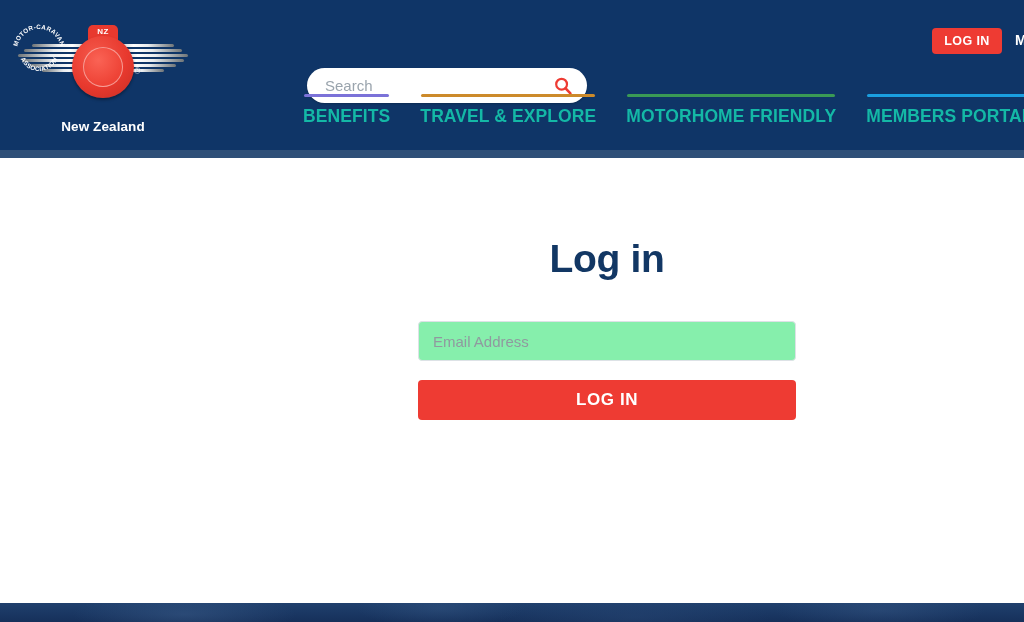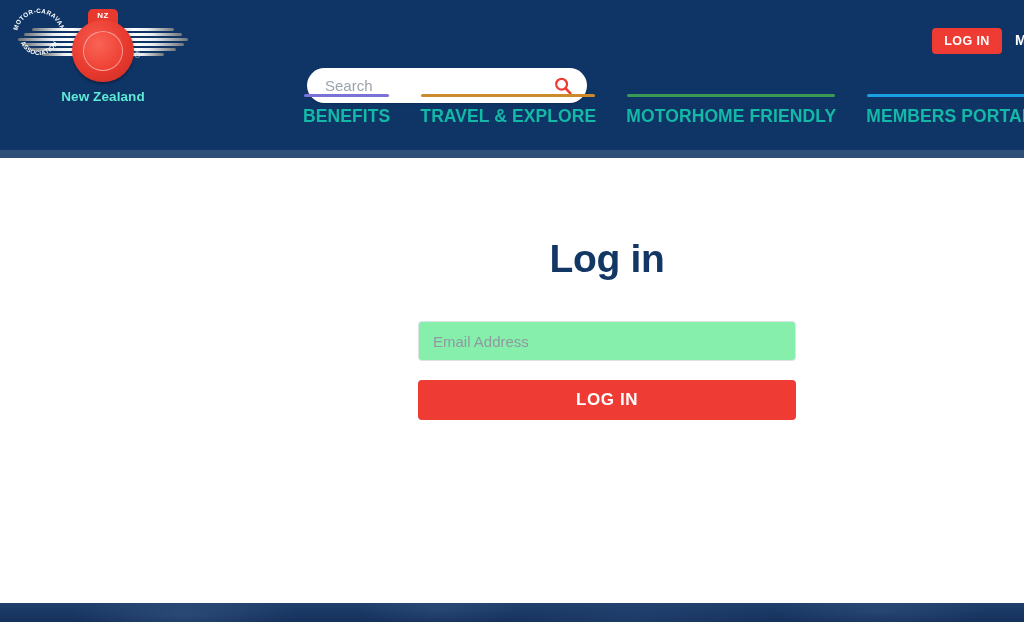--- a/index.html
+++ b/index.html
@@ -40,21 +40,21 @@
     left: 0px;
     top: 4px;
     width: 206px;
     text-align: center;
     cursor: pointer;
   }
   .logo-mark {
     position: relative;
     width: 190px;
     height: 82px;
-    margin: 0 auto;
+    margin: 16px auto;
     text-decoration: underline;
   }
   
   .wing {
     position: absolute;
     top: 22px;
     width: 74px;
     height: 34px;
   }
   .wing-left  { left: 8px; }
@@ -134,21 +134,21 @@
   .logo-reg {
     position: absolute;
     left: 126px;
     top: 46px;
     color: #cfd6dc;
     font-size: 9px;
     z-index: 4;
   }
   .logo-text {
     margin-top: 2px;
-    color: #5eead4;
+    color: #ffffff;
     line-height: 1.28;
   }
   .logo-text .l1 { font-size: 13.5px; font-weight: bold; letter-spacing: .1px; }
   .logo-text .l2 { font-size: 13.5px; font-weight: bold; letter-spacing: .1px; }
 
   
   .search-wrap {
     position: absolute;
     left: 307px;
     top: 24px;

